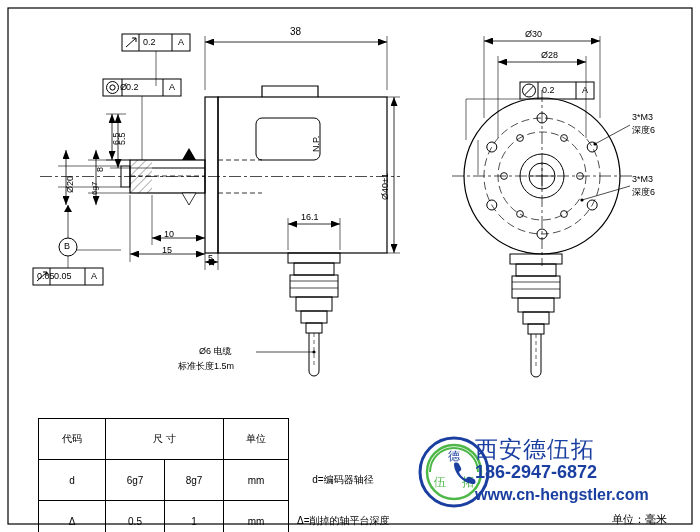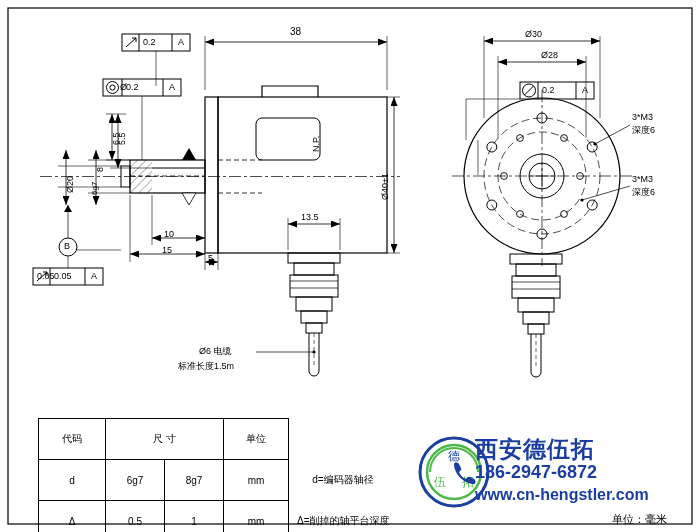--- a/index.html
+++ b/index.html
@@ -36,21 +36,21 @@
   .note-cell{
     border:none !important;
     text-align:left;
     padding-left:8px !important;
     white-space:nowrap;
   }
   
   .brand{position:absolute;left:405px;top:432px;width:290px;height:80px;}
   .brand-name{
     position:absolute;left:70px;top:2px;
-    font-size:23px;font-weight:bold;color:#1a3fa0;letter-spacing:1px;
+    font-size:23px;font-weight:normal;color:#1a3fa0;letter-spacing:1px;
   }
   .brand-phone{
     position:absolute;left:70px;top:30px;
     font-size:18px;font-weight:bold;color:#1a3fa0;
   }
   .brand-url{
     position:absolute;left:70px;top:54px;
     font-size:16px;font-weight:bold;color:#1a3fa0;
   }
   .unit-note{
@@ -277,21 +277,21 @@
 
 <div class="txt sm vert" style="left:118px;top:145px;transform:rotate(-90deg);">5.5</div>
 <div class="txt sm vert" style="left:112px;top:145px;transform:rotate(-90deg);">6.5</div>
 <div class="txt sm vert" style="left:66px;top:193px;transform:rotate(-90deg);">Ø20</div>
 <div class="txt sm vert" style="left:96px;top:172px;transform:rotate(-90deg);">8</div>
 <div class="txt xs vert" style="left:91px;top:195px;transform:rotate(-90deg);">6g7</div>
 
 <div class="txt sm" style="left:164px;top:230px;">10</div>
 <div class="txt sm" style="left:162px;top:246px;">15</div>
 <div class="txt sm" style="left:208px;top:254px;">5</div>
-<div class="txt sm" style="left:301px;top:213px;">13.5</div>
+<div class="txt sm" style="left:301px;top:213px;">16.1</div>
 <div class="txt sm vert" style="left:381px;top:200px;transform:rotate(-90deg);">Ø40±1</div>
 <div class="txt sm vert" style="left:312px;top:152px;transform:rotate(-90deg);">N.P.</div>
 
 <div class="txt sm" style="left:199px;top:347px;">Ø6  电缆</div>
 <div class="txt sm" style="left:178px;top:362px;">标准长度1.5m</div>
 
 <div class="txt sm" style="left:525px;top:30px;">Ø30</div>
 <div class="txt sm" style="left:525px;top:51px;padding-left:16px;">Ø28</div>
 <div class="txt sm" style="left:542px;top:86px;">0.2</div>
 <div class="txt sm" style="left:582px;top:86px;">A</div>

